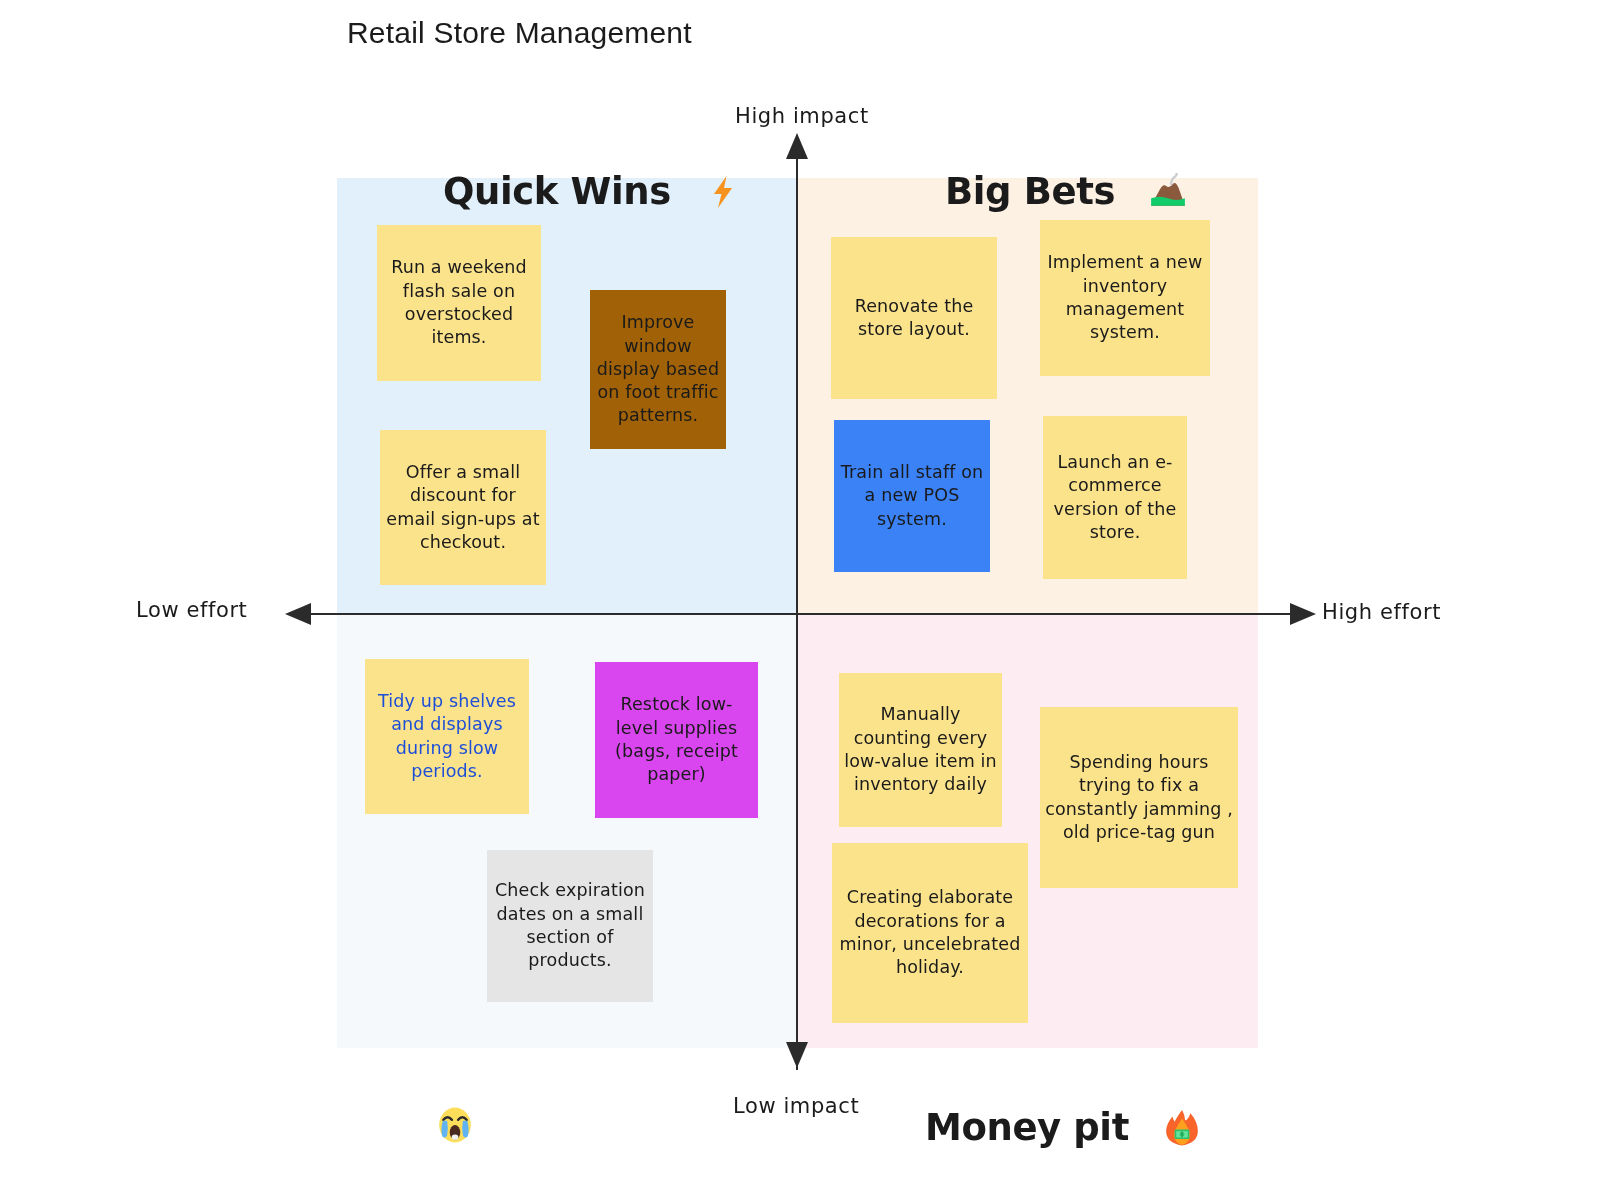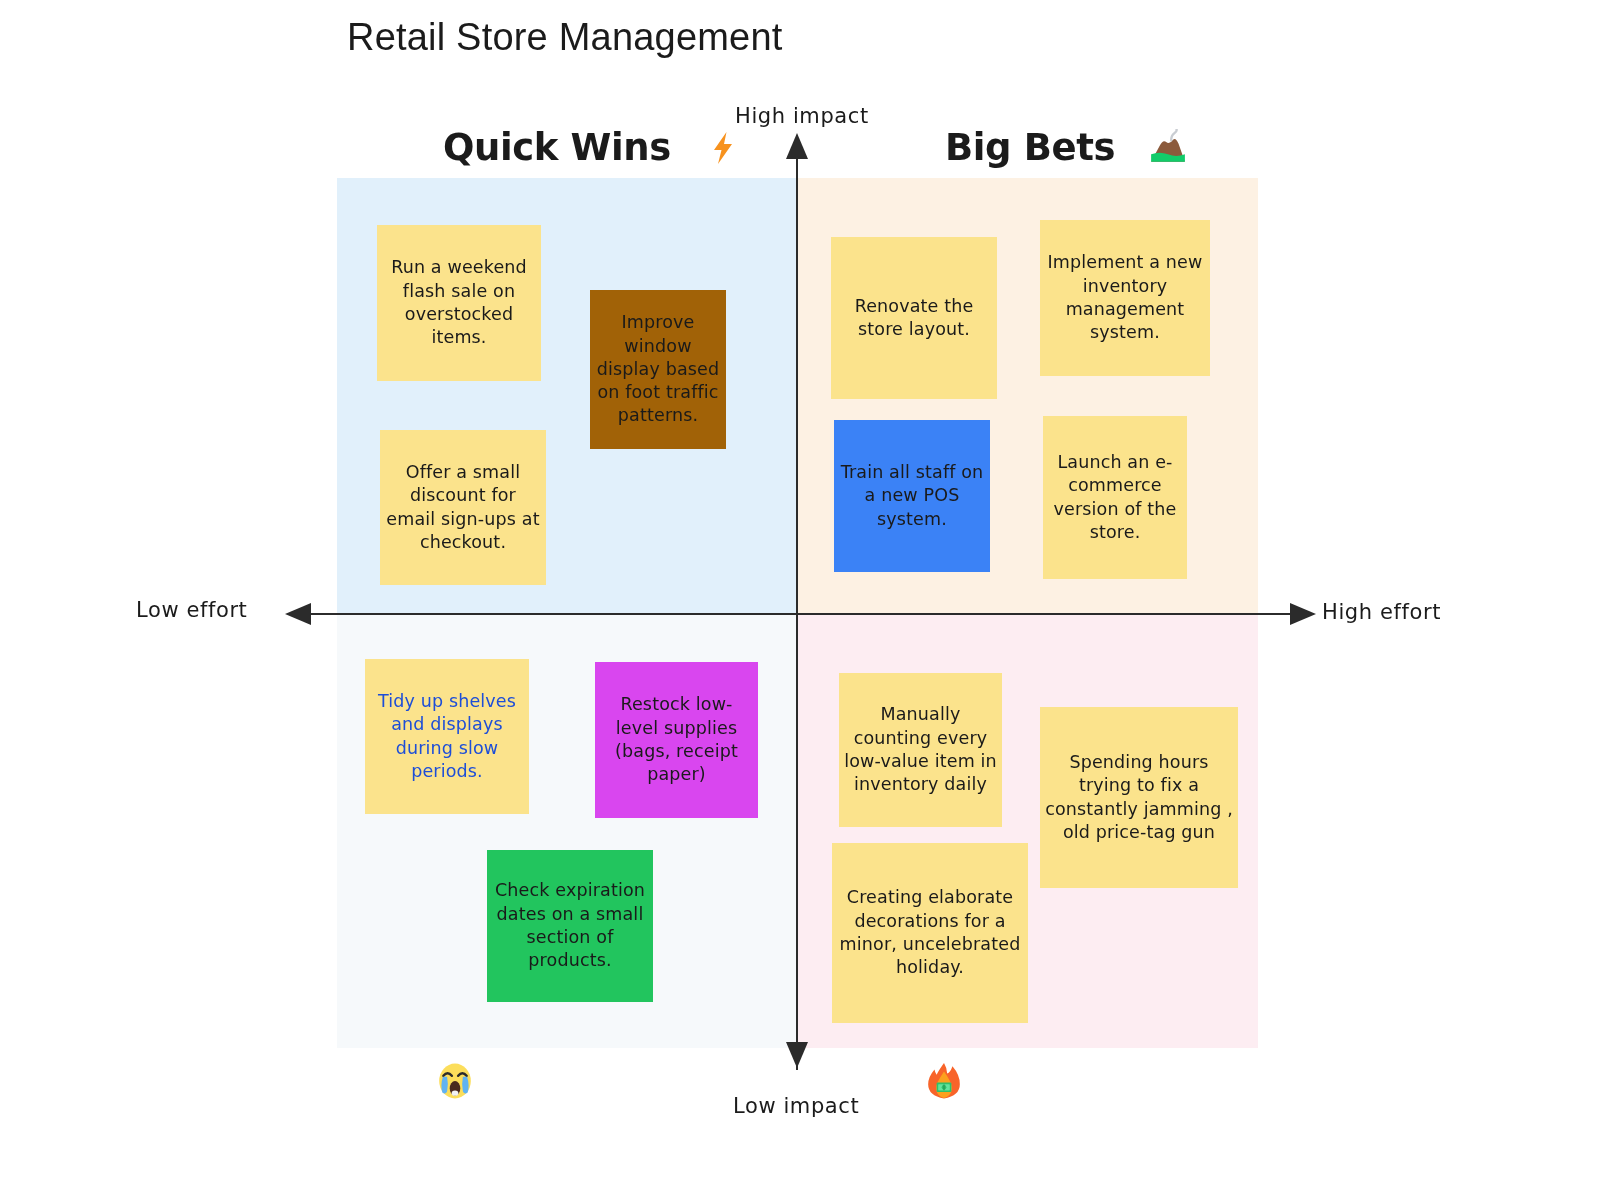--- a/index.html
+++ b/index.html
@@ -15,21 +15,21 @@
     font-family: "DejaVu Sans", sans-serif;
     -webkit-font-smoothing: antialiased;
   }
 
   
   #board-title {
     position: absolute;
     left: 347px;
     top: 16px;
     font-family: "Liberation Sans", sans-serif;
-    font-size: 38px;
+    font-size: 30px;
     font-weight: 400;
     color: #1b1b1b;
     letter-spacing: 0.2px;
     white-space: nowrap;
   }
 
   
   .quadrant {
     position: absolute;
     box-sizing: border-box;
@@ -99,20 +99,21 @@
   #label-low-effort  { left: 136px; top: 598px; }
   #label-high-effort { left: 1322px; top: 600px; }
 
   
   .quadrant-heading {
     position: absolute;
     display: flex;
     align-items: center;
     gap: 34px;
     white-space: nowrap;
+    margin-top: 44px;
   }
   .quadrant-heading .heading-text {
     font-family: "DejaVu Sans", sans-serif;
     font-size: 37px;
     font-weight: bold;
     color: #1b1b1b;
     letter-spacing: -0.4px;
   }
   .quadrant-heading .heading-emoji {
     font-size: 36px;
@@ -195,20 +196,21 @@
       <path d="M21 13 Q25 8.5 29 13" stroke="#2B2B2B" stroke-width="2.4" fill="none" stroke-linecap="round"></path>
       <path d="M6.5 14 Q4 22 6 29 Q9 31 10.5 28 Q12 21 10.5 14 Z" fill="#61B3F2"></path>
       <path d="M29.5 14 Q32 22 30 29 Q27 31 25.5 28 Q24 21 25.5 14 Z" fill="#61B3F2"></path>
       <ellipse cx="18" cy="25" rx="5" ry="7" fill="#4A2A1E"></ellipse>
       <ellipse cx="18" cy="29.5" rx="3.2" ry="2.4" fill="#F2F2F2"></ellipse>
     </svg>
   </span>
 </div>
 
 <div class="quadrant-heading" id="heading-money-pit">
+  <span class="heading-text">Money pit</span>
   <span class="heading-emoji">
     <svg class="emoji-svg" width="38" height="38" viewBox="0 0 36 36" aria-hidden="true">
       <path d="M18 1 Q13 8 11 12 Q9.5 10 9 7 Q3 14 3 21 Q3 32 18 34.5 Q33 32 33 21 Q33 12 26 4 Q24 10 21 11 Q21 6 18 1 Z" fill="#F8642A"></path>
       <path d="M18 9 Q14 15 12 19 Q10 23 10.5 26 Q12 33 18 34 Q24 33 25.5 26 Q26 22 23 17 Q21 13 18 9 Z" fill="#FCA01E"></path>
       <rect x="11" y="19.5" width="14" height="9" rx="1" fill="#2FBF6B"></rect>
       <rect x="12.5" y="21" width="11" height="6" rx="0.6" fill="#63E39C"></rect>
       <circle cx="18" cy="24" r="2.2" fill="#2FBF6B"></circle>
       <line x1="18" y1="21.2" x2="18" y2="26.8" stroke="#1E9B52" stroke-width="1.1"></line>
     </svg>
   </span>
@@ -235,21 +237,21 @@
     </div>
     <div class="sticky-note" style="left: 1043px; top: 416px; width: 144px; height: 163px; background: rgb(251, 227, 140); color: rgb(26, 26, 26);">
       <span>Launch an e-commerce version of the store.</span>
     </div>
     <div class="sticky-note" style="left: 365px; top: 659px; width: 164px; height: 155px; background: rgb(251, 227, 140); color: #1d4ed8;">
       <span>Tidy up shelves and displays during slow periods.</span>
     </div>
     <div class="sticky-note" style="left: 595px; top: 662px; width: 163px; height: 156px; background: #d946ef; color: rgb(26, 26, 26);">
       <span>Restock low-level supplies (bags, receipt paper)</span>
     </div>
-    <div class="sticky-note" style="left: 487px; top: 850px; width: 166px; height: 152px; background: #22c55e; color: rgb(26, 26, 26);">
+    <div class="sticky-note" style="left: 487px; top: 850px; width: 166px; height: 152px; background: #e5e5e5; color: rgb(26, 26, 26);">
       <span>Check expiration dates on a small section of products.</span>
     </div>
     <div class="sticky-note" style="left: 839px; top: 673px; width: 163px; height: 154px; background: rgb(251, 227, 140); color: rgb(26, 26, 26); align-items: center;">
       <span>Manually counting every low-value item in inventory daily</span>
     </div>
     <div class="sticky-note" style="left: 1040px; top: 707px; width: 198px; height: 181px; background: rgb(251, 227, 140); color: rgb(26, 26, 26);">
       <span>Spending hours trying to fix a constantly jamming , old price-tag gun</span>
     </div>
     <div class="sticky-note" style="left: 832px; top: 843px; width: 196px; height: 180px; background: rgb(251, 227, 140); color: rgb(26, 26, 26);">
       <span>Creating elaborate decorations for a minor, uncelebrated holiday.</span>

